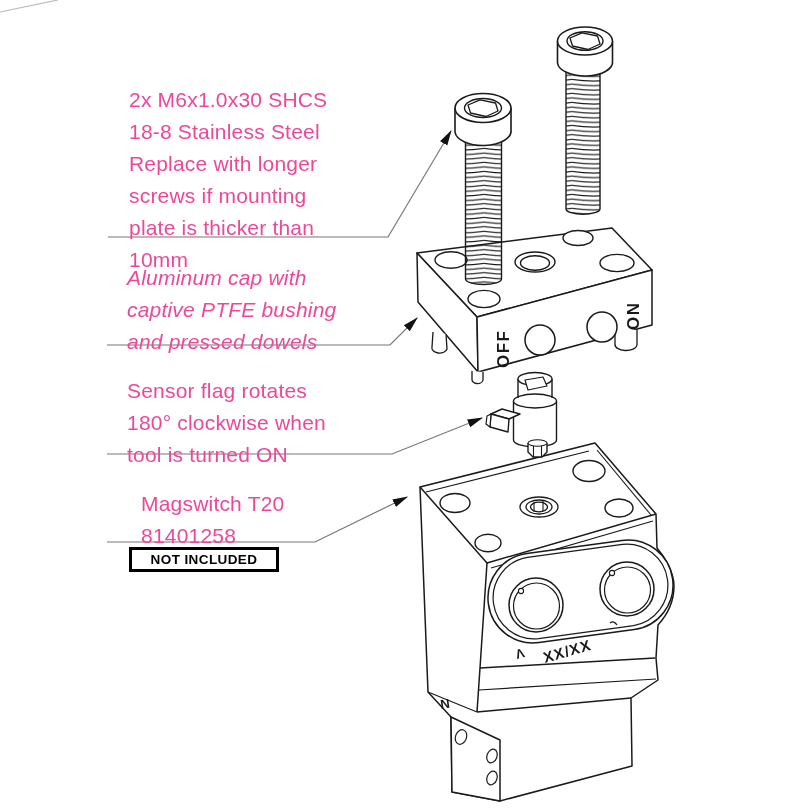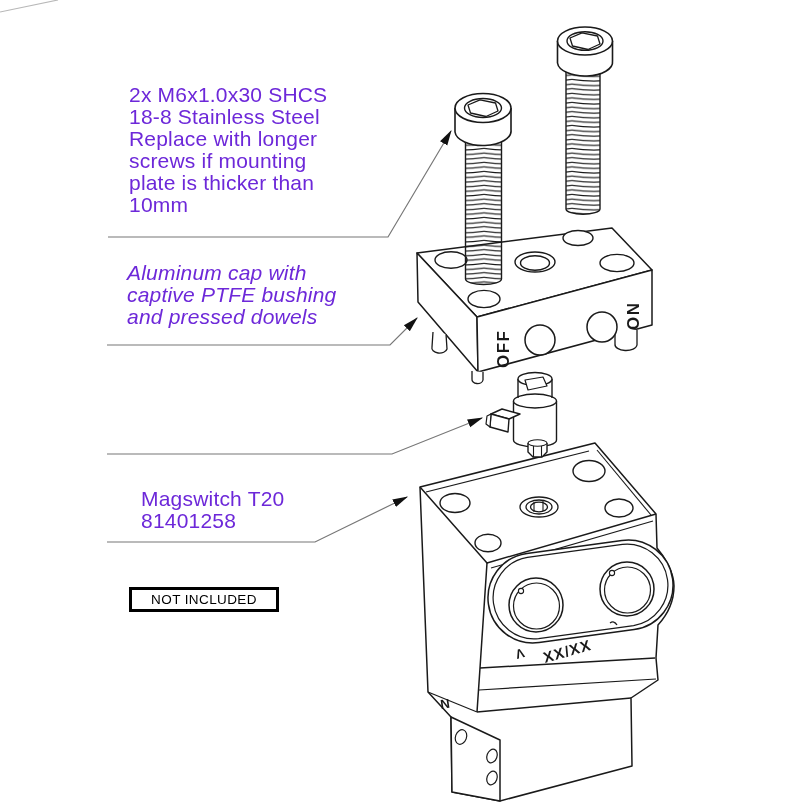--- a/index.html
+++ b/index.html
@@ -1,23 +1,23 @@
 <!DOCTYPE html>
 <html><head>
 <meta charset="utf-8">
 <style>
   html,body{margin:0;padding:0;background:#fff;}
   .stage{position:relative;width:809px;height:809px;background:#ffffff;overflow:hidden;
          font-family:"Liberation Sans","DejaVu Sans",sans-serif;}
   .stage svg{position:absolute;left:0;top:0;}
-  .callout{position:absolute;color:#6d28d9;font-size:21px;line-height:22px;
+  .callout{position:absolute;color:#ec4899;font-size:21px;line-height:32px;
            letter-spacing:.2px;white-space:pre-line;}
   .not-included{position:absolute;left:129px;top:547px;width:144px;height:19px;
-                border:3px solid #000;color:#000;font-size:13.5px;font-weight:normal;
-                letter-spacing:.4px;text-align:center;line-height:19px;background:#fff;margin-top:40px;}
+                border:3px solid #000;color:#000;font-size:13.5px;font-weight:bold;
+                letter-spacing:.4px;text-align:center;line-height:19px;background:#fff;}
   .lbl1{left:129px;top:84px;}
   .lbl2{left:127px;top:262px;font-style:italic;}
   .lbl3{left:127px;top:375px;}
   .lbl4{left:141px;top:488px;}
   text{fill:#1a1a1a;font-family:"Liberation Sans","DejaVu Sans",sans-serif;}
   .mark{font-weight:bold;}
 </style>
 </head>
 <body>
 
@@ -163,17 +163,20 @@
 
   <div class="callout lbl1">2x M6x1.0x30 SHCS
 18-8 Stainless Steel
 Replace with longer
 screws if mounting
 plate is thicker than
 10mm</div>
   <div class="callout lbl2">Aluminum cap with
 captive PTFE bushing
 and pressed dowels</div>
+  <div class="callout lbl3">Sensor flag rotates
+180° clockwise when
+tool is turned ON</div>
   <div class="callout lbl4">Magswitch T20
 81401258</div>
   <div class="not-included">NOT INCLUDED</div>
 
 </div>
 
 </body></html>

